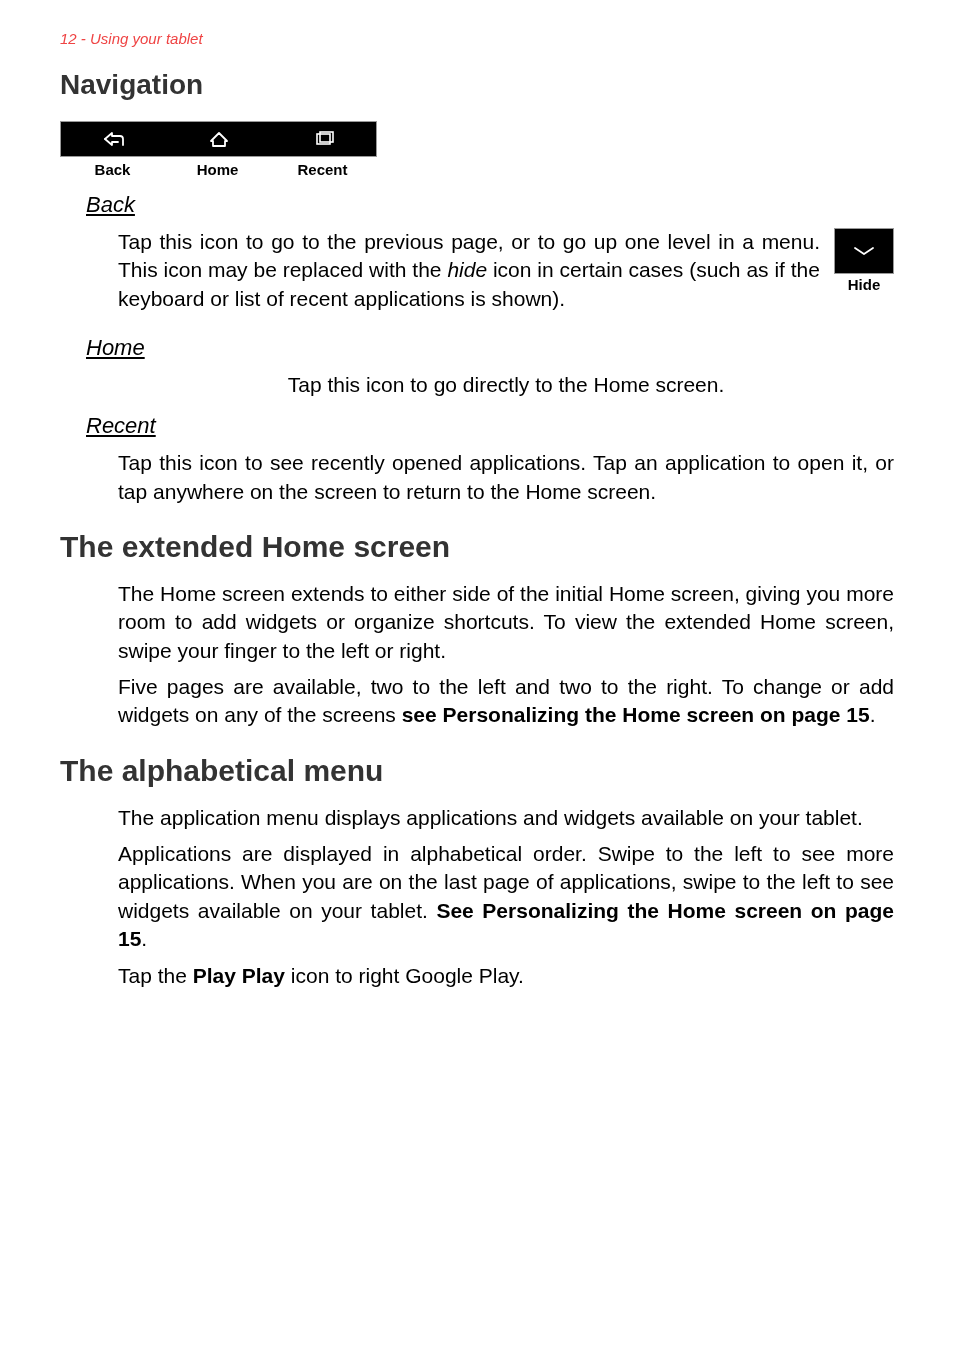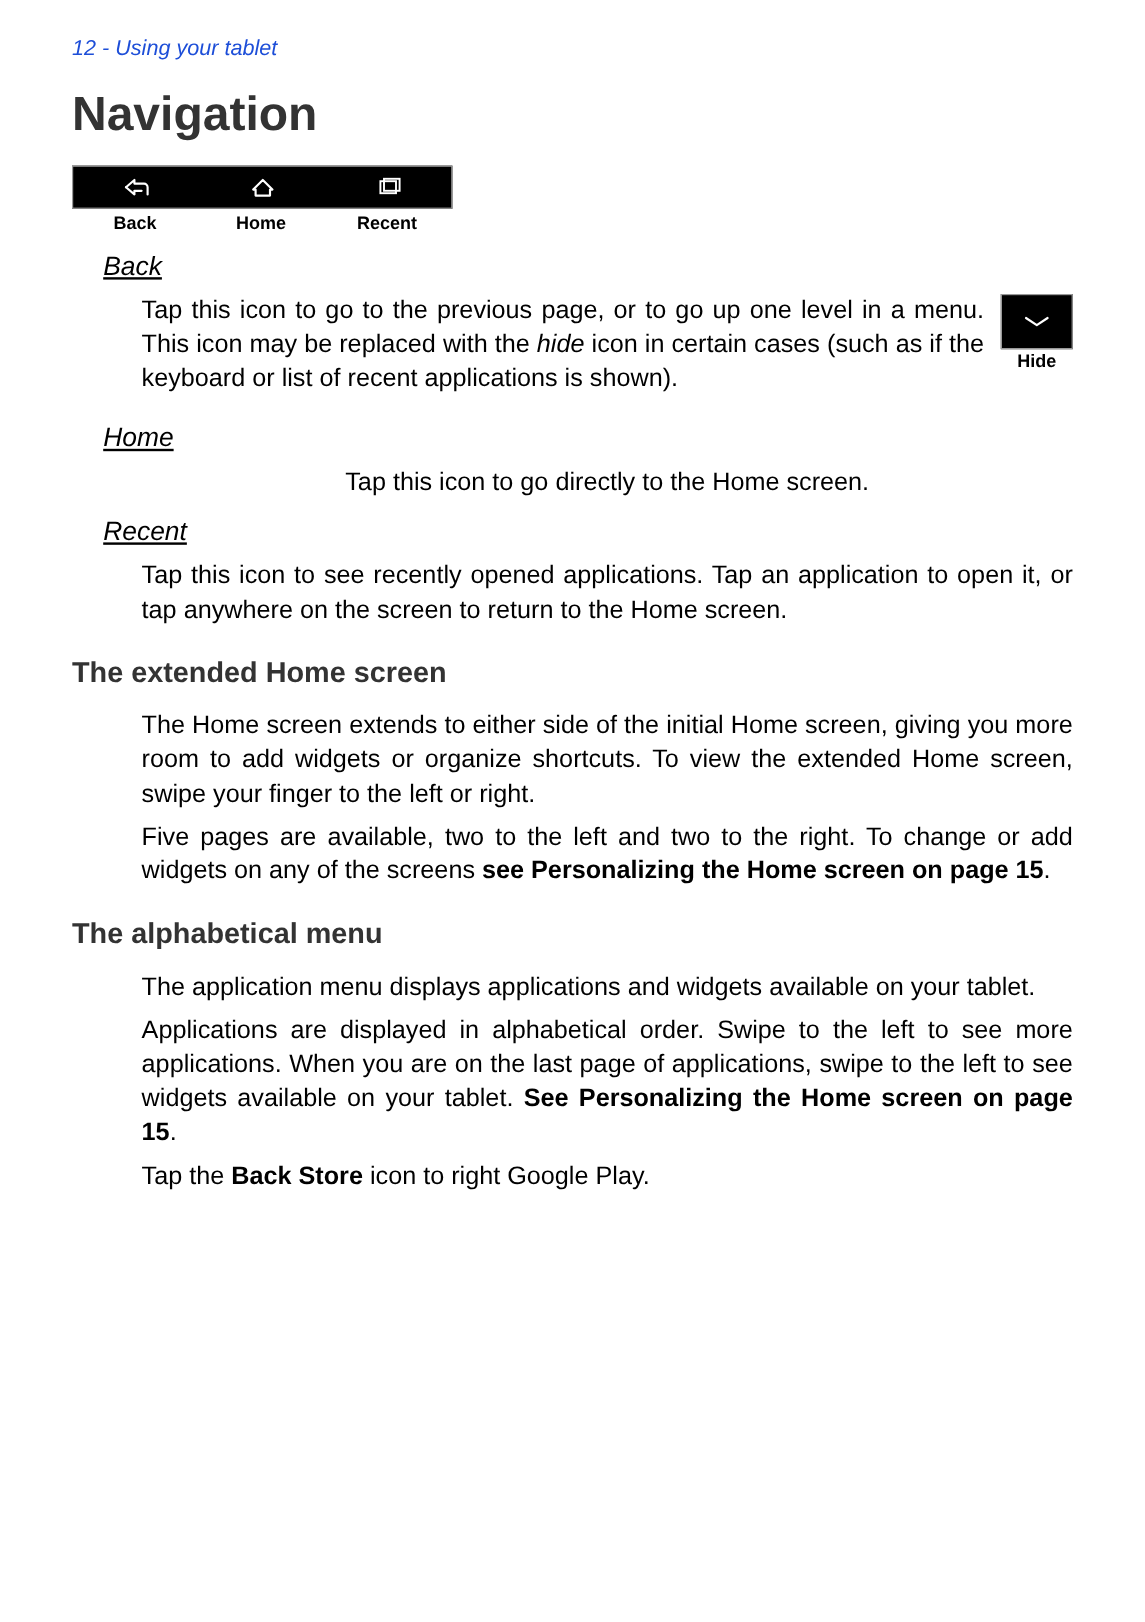--- a/index.html
+++ b/index.html
@@ -9,33 +9,33 @@
     }
     body {
       font-family: Arial, Helvetica, sans-serif;
       background: #ffffff;
       width: 954px;
       height: 1352px;
       padding: 30px 60px;
       color: #000;
     }
     .page-header {
-      font-size: 18px;
+      font-size: 15px;
       font-style: italic;
-      color: #1d4ed8;
+      color: #ef4444;
       margin-bottom: 22px;
     }
     h1.section-title {
-      font-size: 40px;
+      font-size: 28px;
       font-weight: bold;
       color: #333;
       margin-bottom: 20px;
     }
     h1.section-title-sub {
-      font-size: 24px;
+      font-size: 30px;
       font-weight: bold;
       color: #333;
       margin-top: 24px;
       margin-bottom: 16px;
     }
     .body-text {
       font-size: 21px;
       line-height: 1.35;
       text-align: justify;
       margin-left: 58px;
@@ -182,14 +182,14 @@
 <p class="body-text">
   <span>Five pages are available, two to the left and two to the right. To change or add widgets on any of the screens </span><span class="link">see Personalizing the Home screen on page 15</span><span>.</span>
 </p>
 
 <h1 class="section-title-sub">The alphabetical menu</h1>
 <p class="body-text">The application menu displays applications and widgets available on your tablet.</p>
 <p class="body-text">
   <span>Applications are displayed in alphabetical order. Swipe to the left to see more applications. When you are on the last page of applications, swipe to the left to see widgets available on your tablet. </span><span class="link">See Personalizing the Home screen on page 15</span><span>.</span>
 </p>
 <p class="body-text" style="text-align:left;">
-  <span>Tap the </span><span class="bold">Back Store</span><span> icon to right Google Play.</span>
+  <span>Tap the </span><span class="bold">Play Play</span><span> icon to right Google Play.</span>
 </p>
 
 </body></html>

